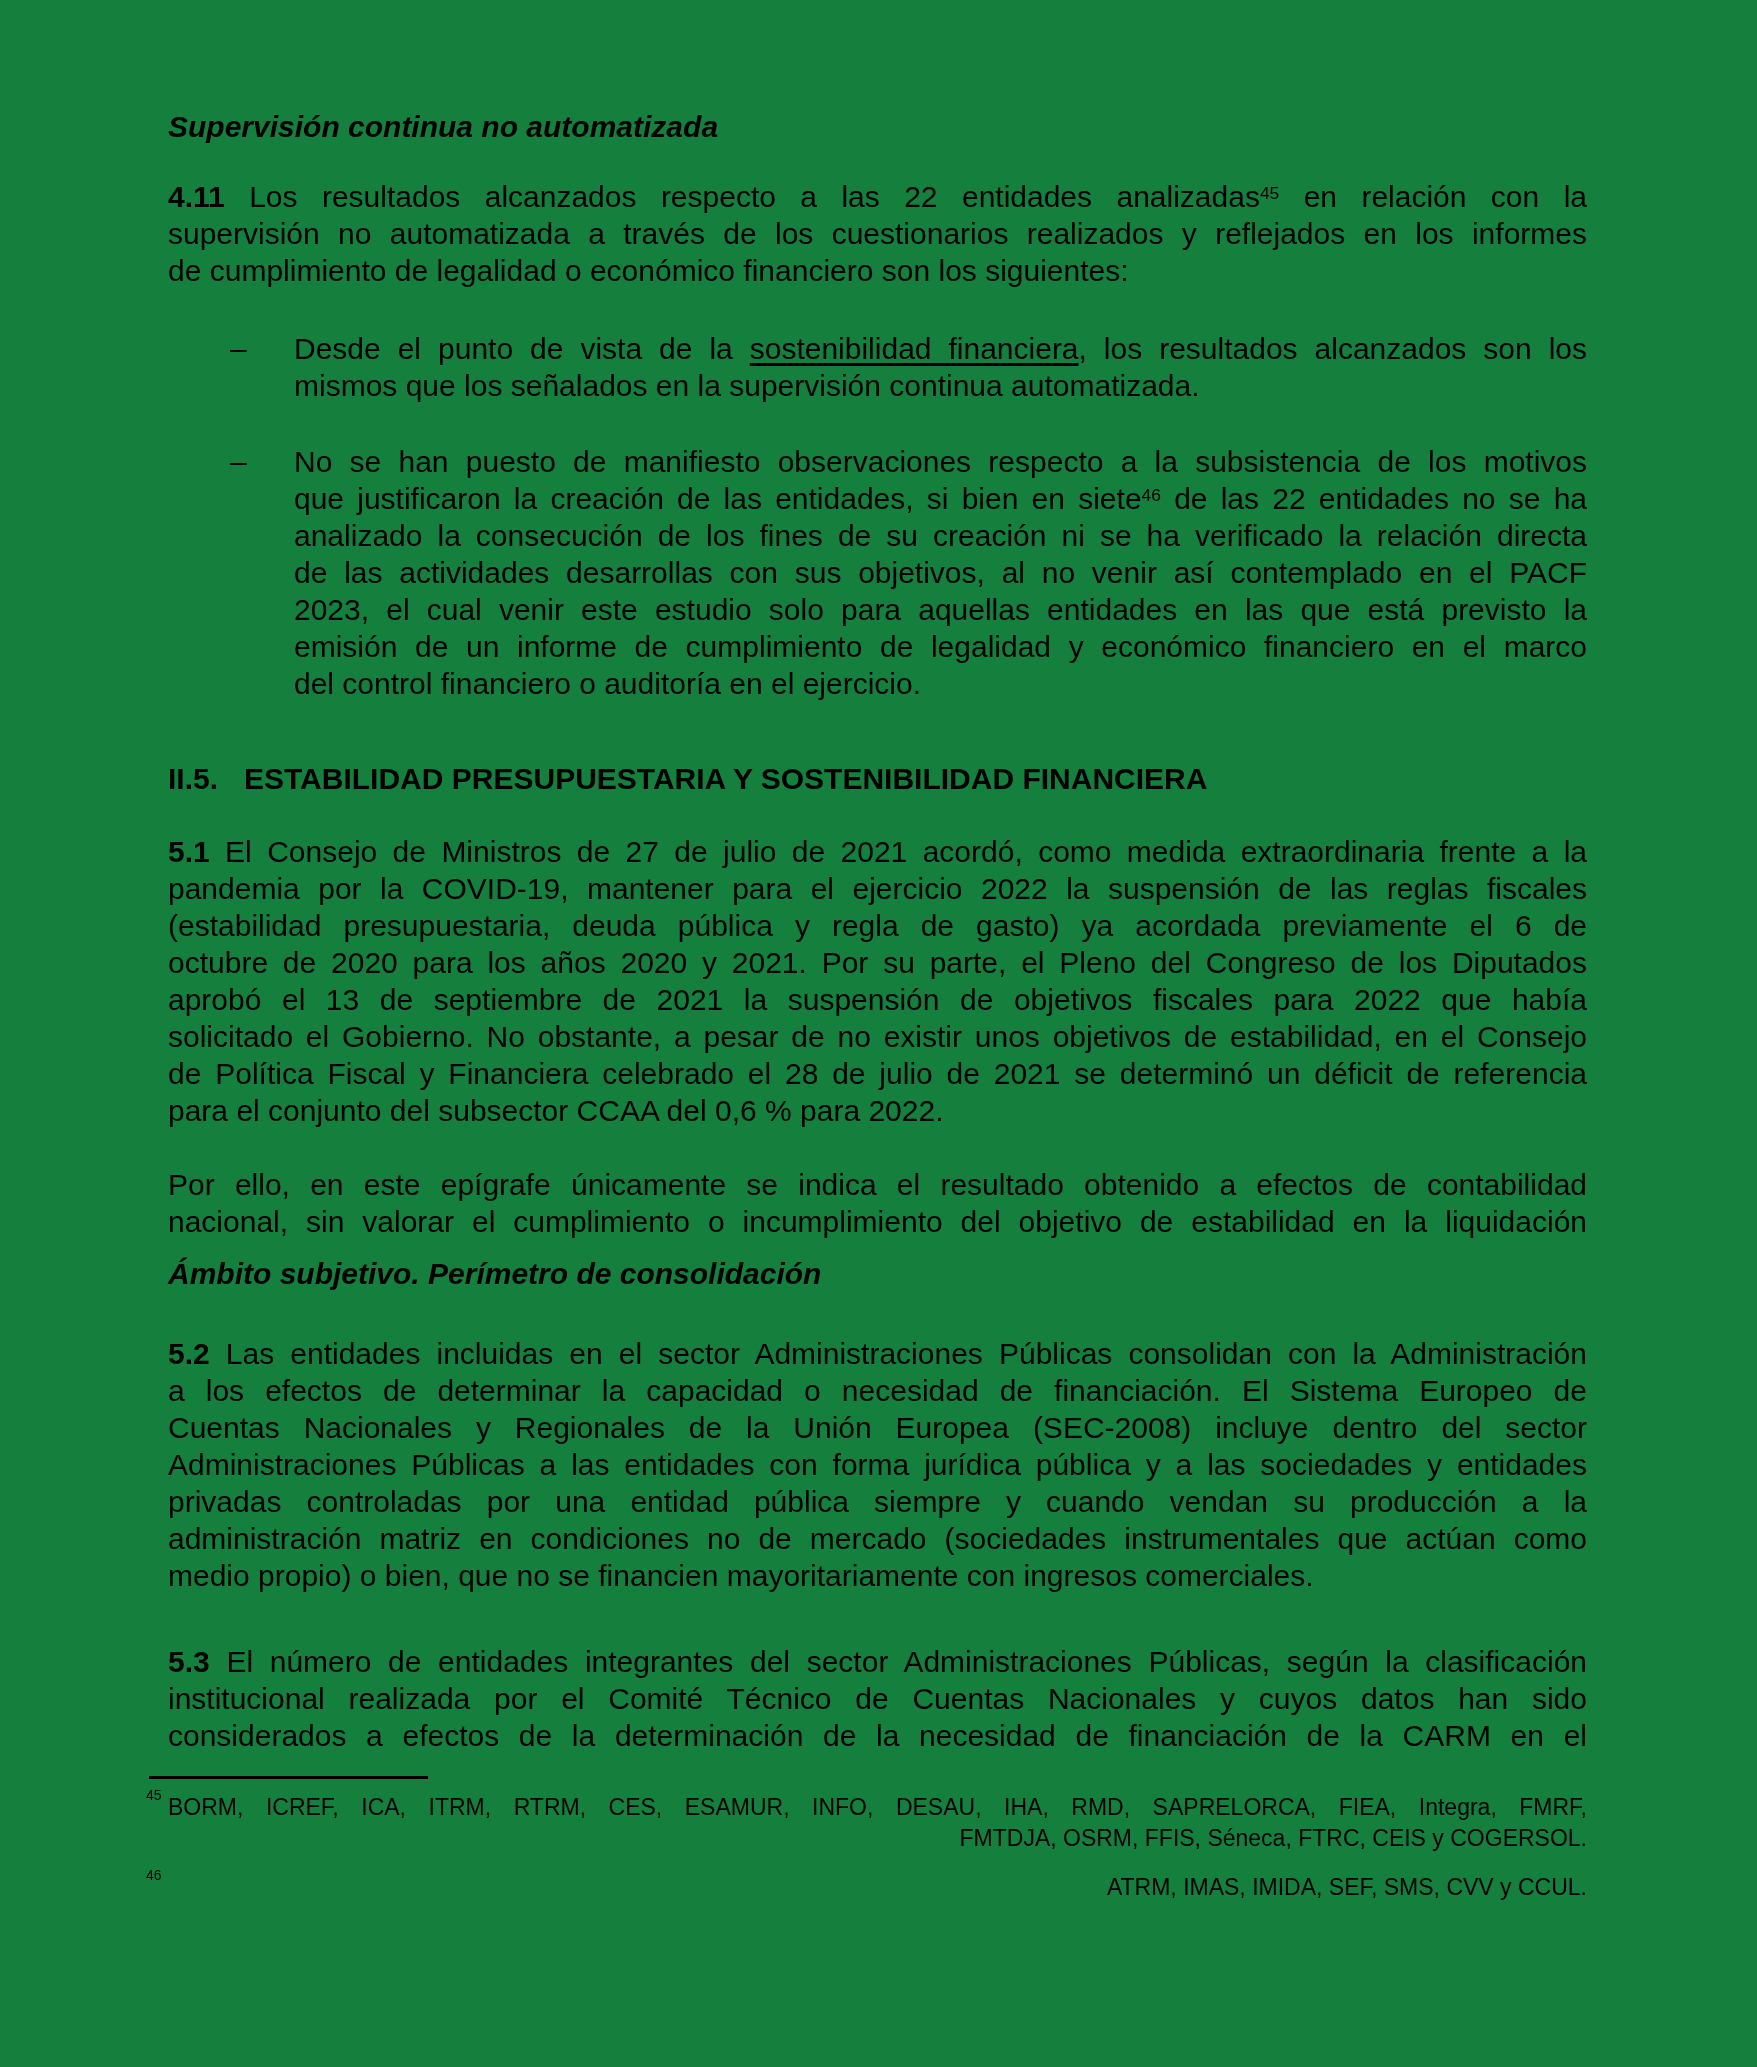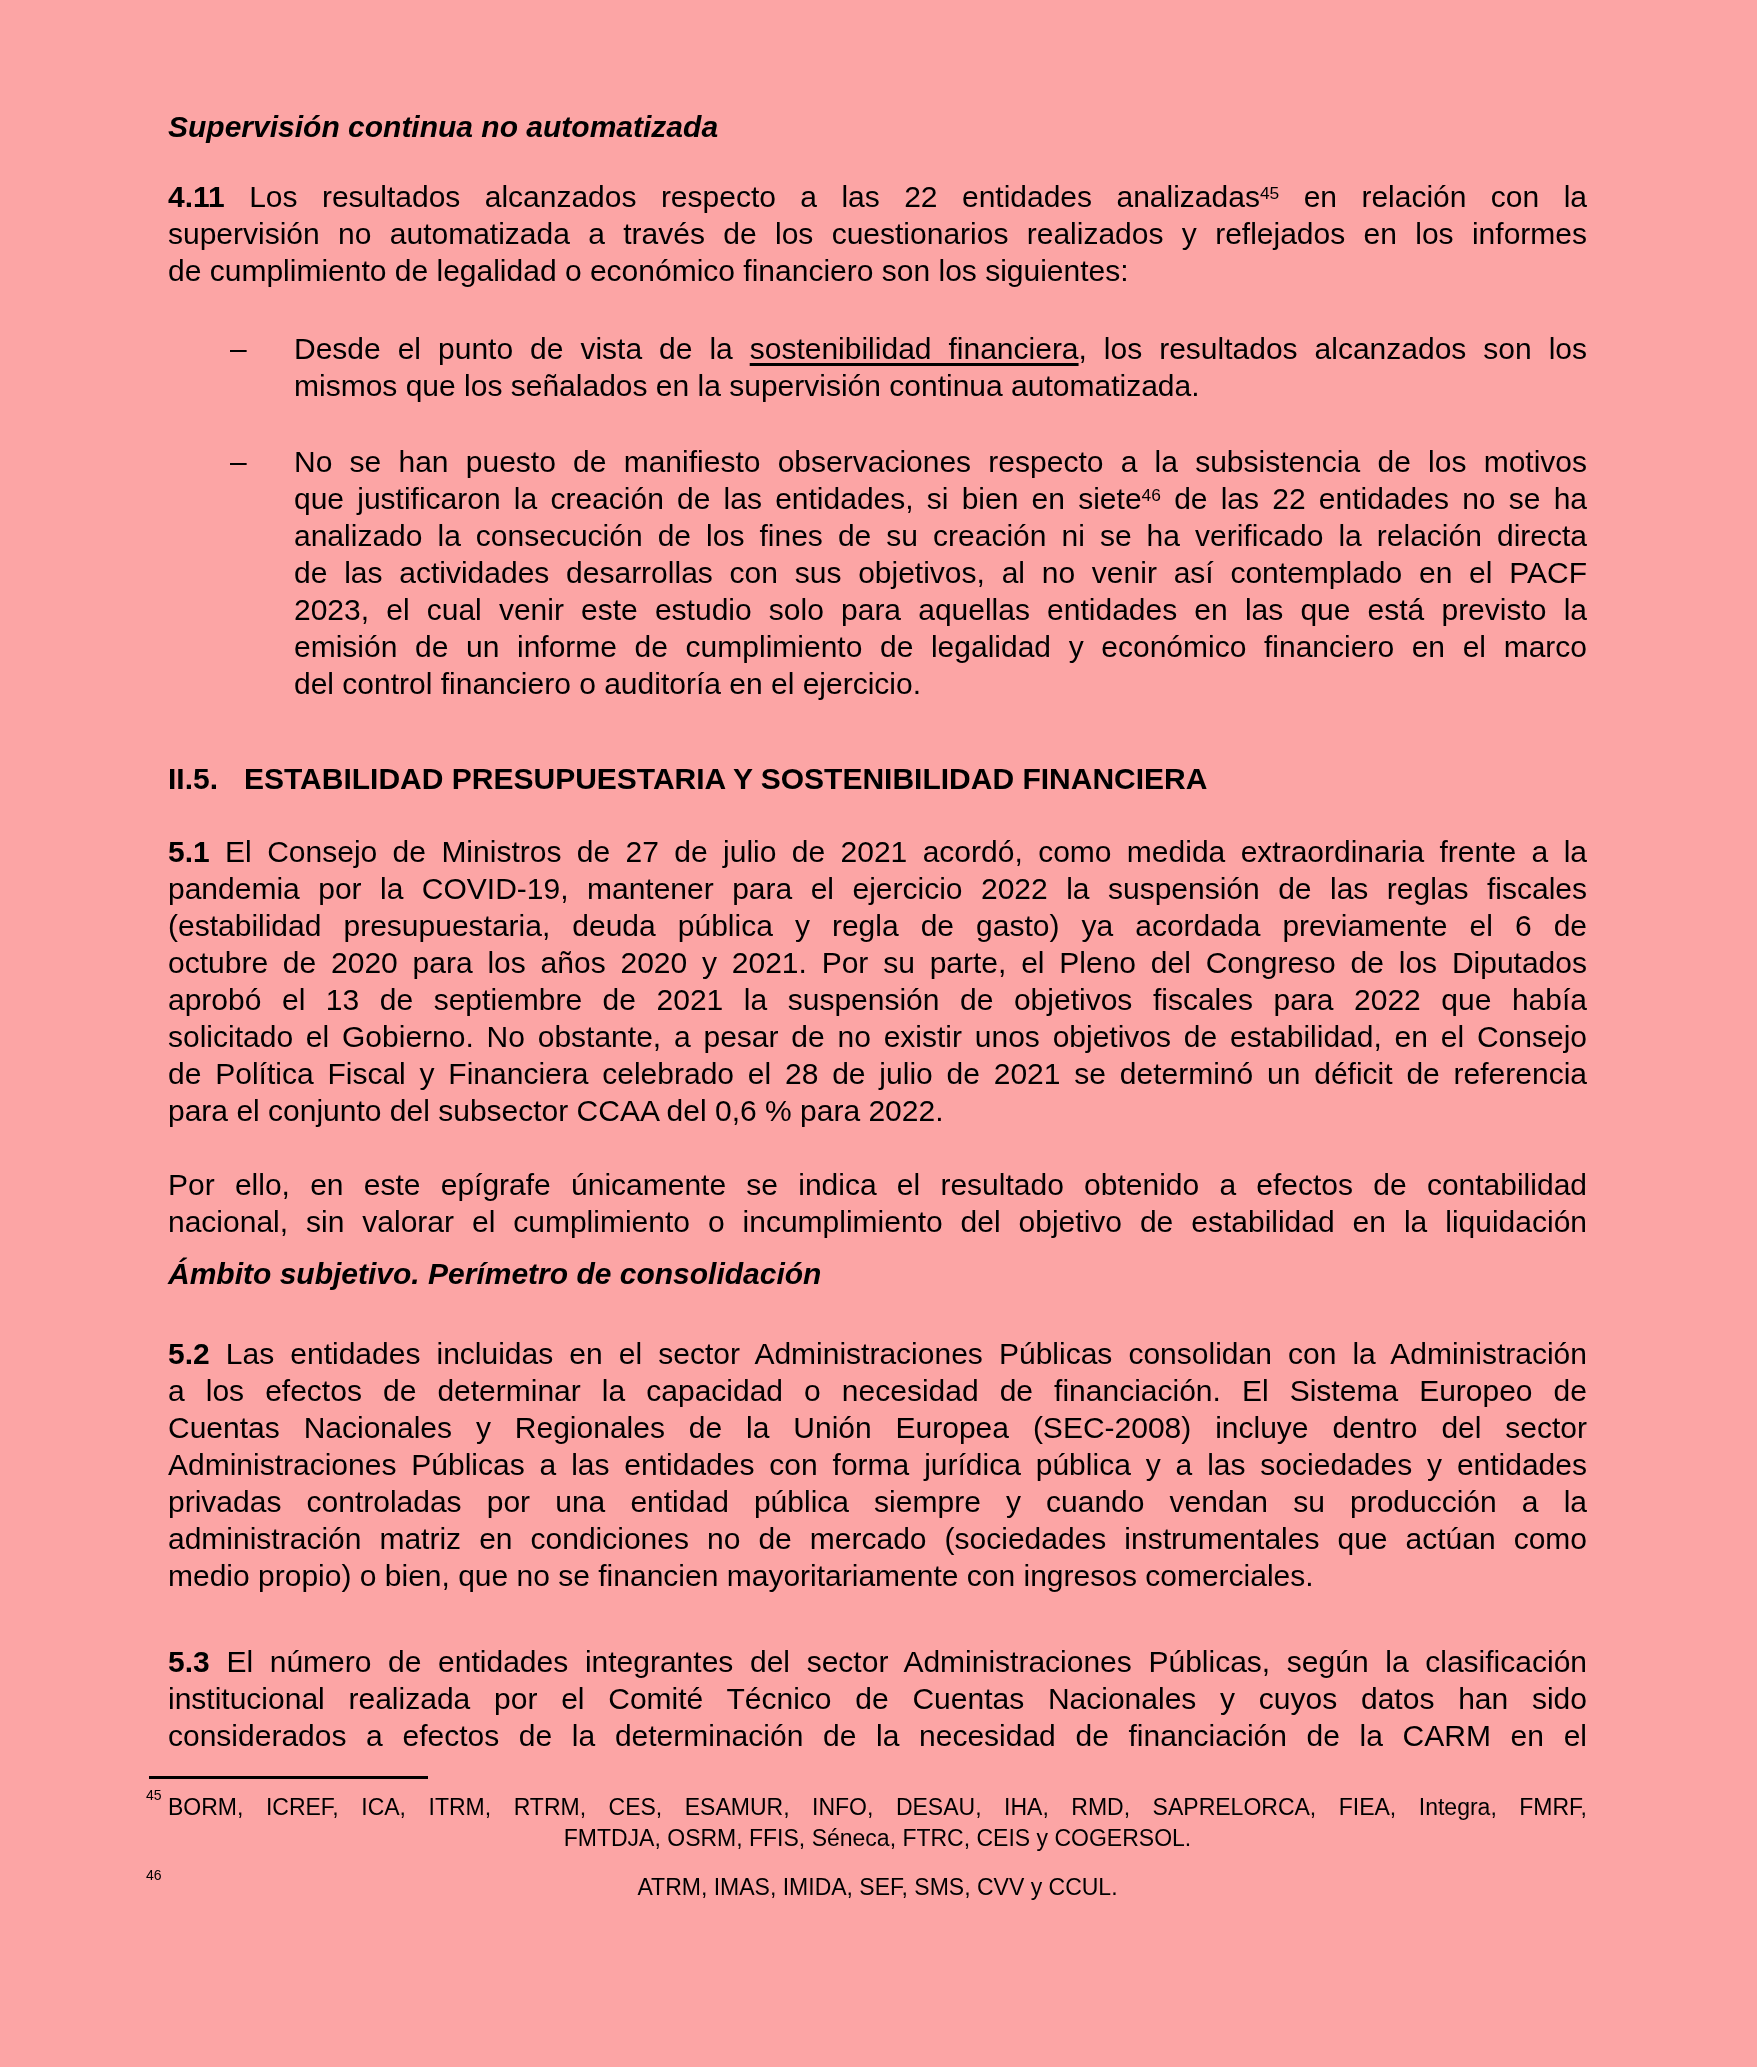--- a/index.html
+++ b/index.html
@@ -1,19 +1,19 @@
 <!DOCTYPE html>
 <html lang="es" style="font-size:13.2px"><head>
 <meta charset="utf-8">
 <style>
   html,body{margin:0;padding:0;background:#e8e8e8;}
   .page{
     position:relative;
     width:1757px;height:2067px;
-    background:#fca5a5;color:#000000;
+    background:#15803d;color:#000000;
     font-family:"Liberation Sans","DejaVu Sans",sans-serif;
     font-size:30px;line-height:37px;
     padding:108px 170px 0 168px;
     box-sizing:border-box;
     overflow:hidden;
   }
   .ln{text-align:justify;}
   .ln.j{text-align-last:justify;}
   .h-bi{font-weight:bold;font-style:italic;}
   .h-b{font-weight:bold;}
@@ -29,21 +29,21 @@
   .mt-amb{margin-top:15px;}
   .mt-p52{margin-top:43px;}
   .mt-p53{margin-top:49px;}
   .bullet{position:relative;margin-left:126px;}
   .bullet .dash{position:absolute;left:-64px;top:0;}
   .hnum{display:inline-block;}
   .hnum.w1{width:76px;}
   .hnum.w2{width:111px;}
   .fnsep{width:279px;height:3.3px;background:#000;margin-left:-19px;margin-top:22px;}
   .fn{font-size:23px;line-height:31px;position:relative;}
-  .fn .ln{text-align:center;}
+  .fn .ln{text-align:right;}
   .fn .ln.j{text-align:justify;text-align-last:justify;}
   .fn-mark{position:absolute;left:-22px;top:2.5px;font-size:14px;}
   .mt-fn45{margin-top:13.2px;}
   .mt-fn46{margin-top:18px;}
 </style>
 </head>
 <body>
 
 <div class="page">
 

